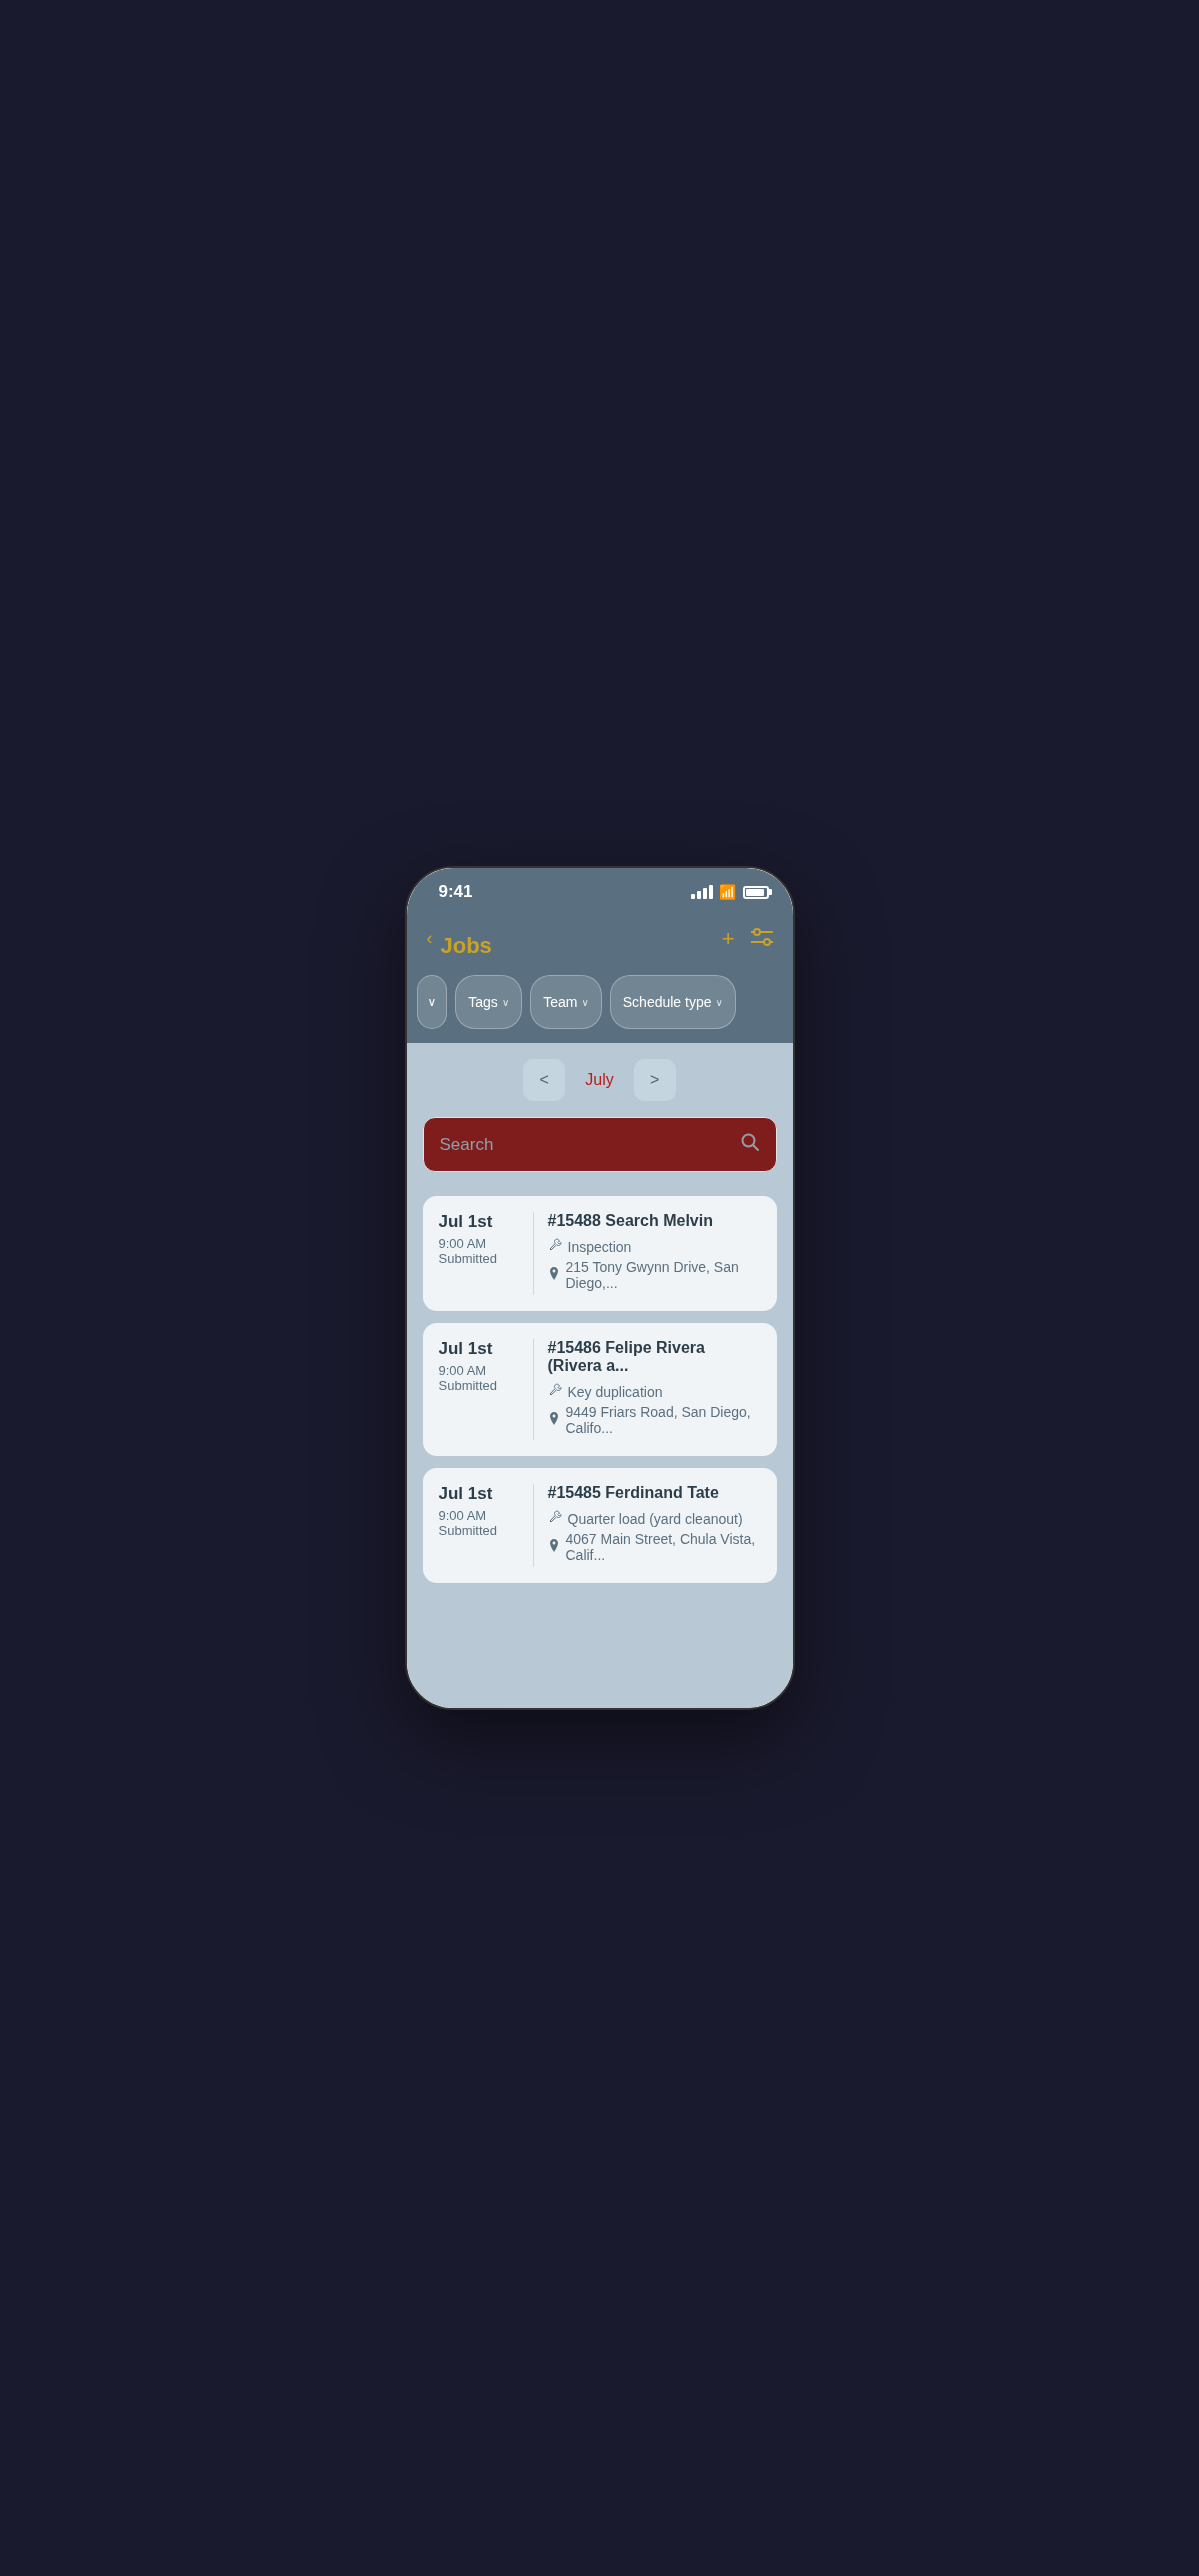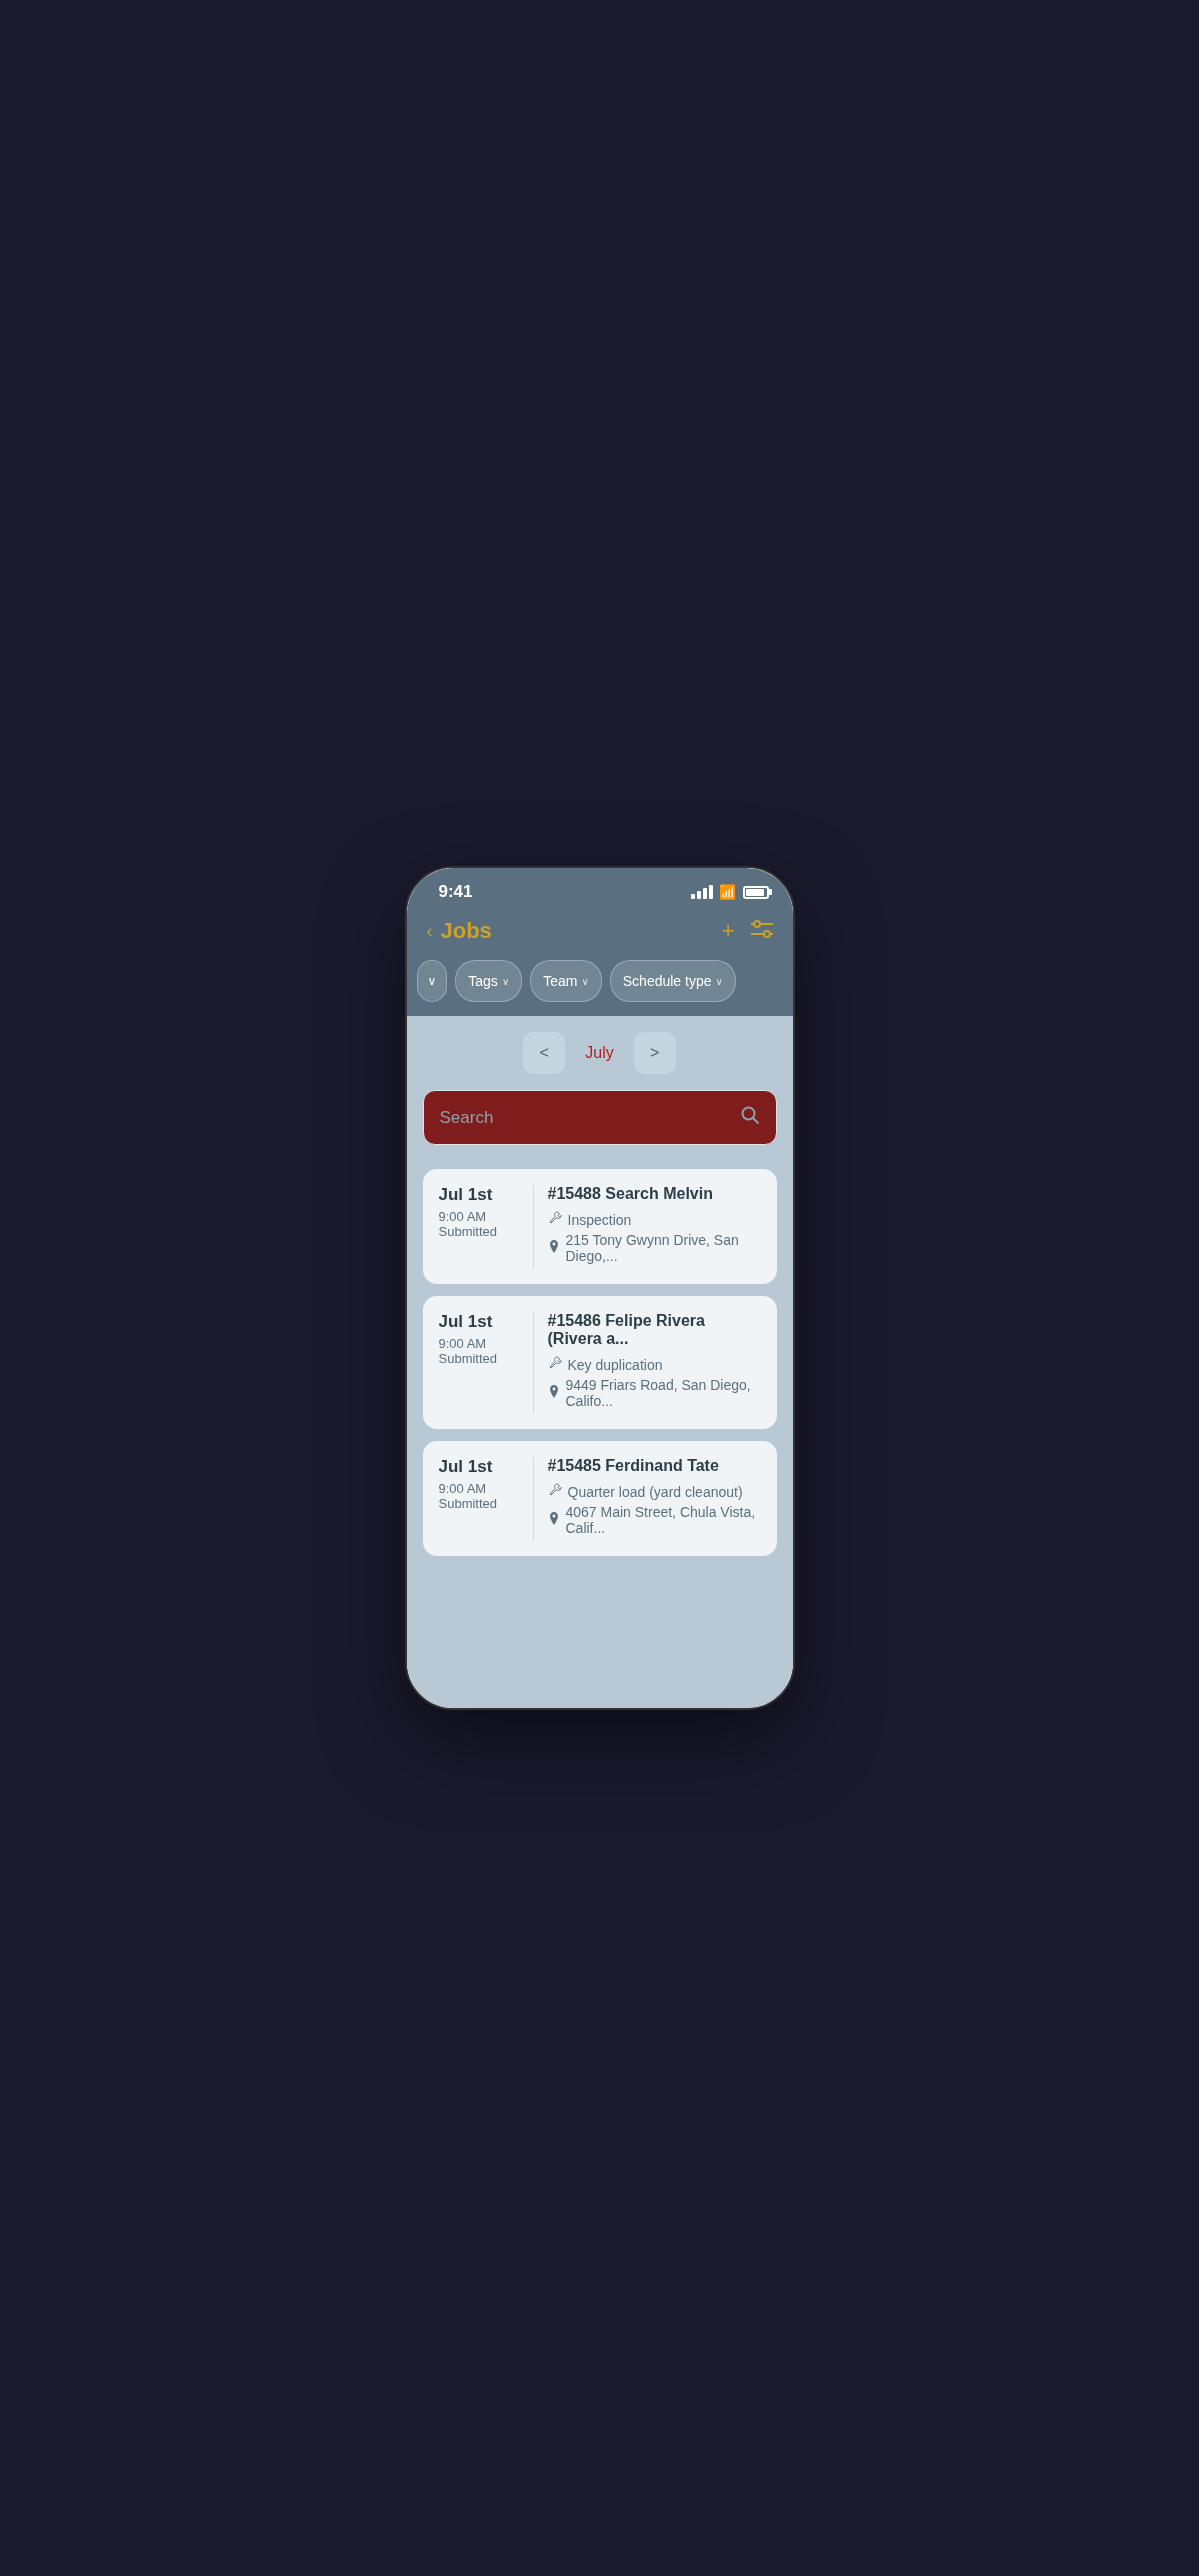--- a/index.html
+++ b/index.html
@@ -122,20 +122,21 @@
     .back-arrow {
       color: #c9a227;
       font-size: 18px;
       font-weight: 400;
     }
 
     .header-title {
       color: #c9a227;
       font-size: 22px;
       font-weight: 600;
+      margin-top: 15px;
     }
 
     .header-right {
       display: flex;
       align-items: center;
       gap: 16px;
     }
 
     .header-icon {
       color: #c9a227;
@@ -149,21 +150,21 @@
       padding: 0 10px 14px;
       display: flex;
       gap: 8px;
       flex-shrink: 0;
     }
 
     .filter-chip {
       background: rgba(255,255,255,0.15);
       border: 1px solid rgba(255,255,255,0.3);
       border-radius: 20px;
-      padding: 12px 12px;
+      padding: 18px 12px;
       color: #fff;
       font-size: 14px;
       display: flex;
       align-items: center;
       gap: 4px;
       white-space: nowrap;
     }
 
     .filter-chip-small {
       padding: 6px 10px;

